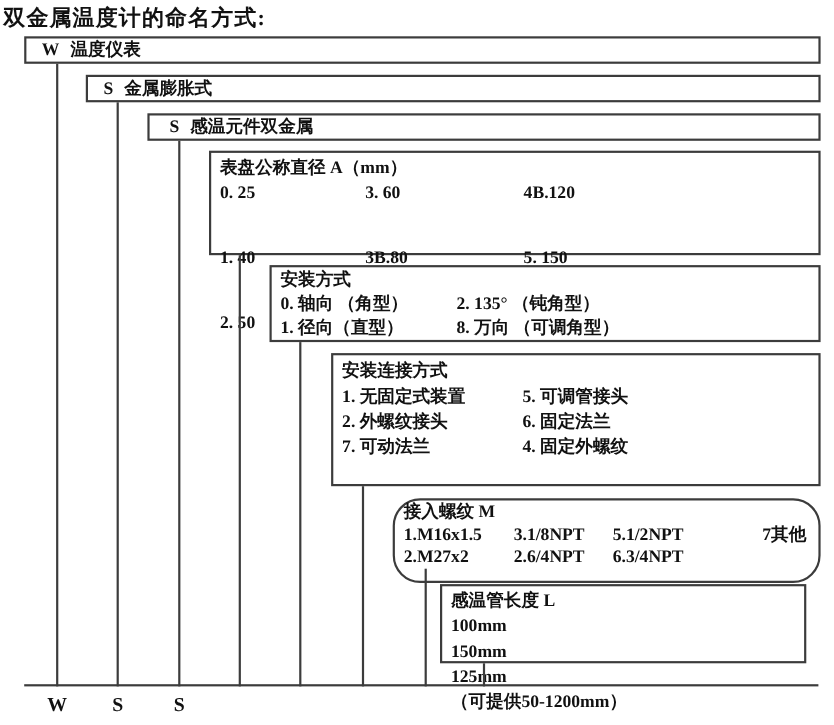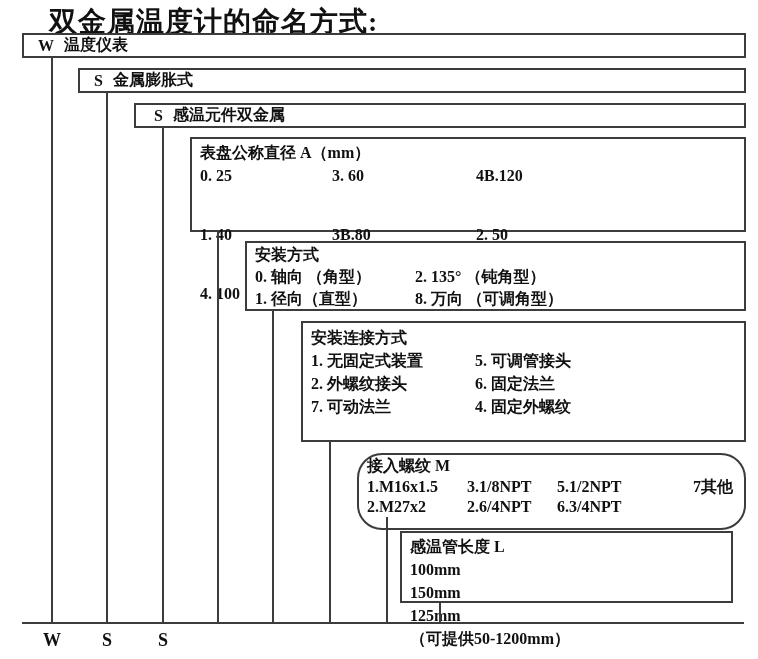--- a/index.html
+++ b/index.html
@@ -6,21 +6,21 @@
   .stage{
     position:relative;
     width:758px;height:659px;
     background:#ffffff;
     font-family:"Liberation Serif","DejaVu Serif",serif;
     color:#111;
     overflow:hidden;
   }
   .title{
     position:absolute;left:3px;top:3px;
-    font-size:28px;font-weight:bold;letter-spacing:1px;margin-left:46px;
+    font-size:20px;font-weight:bold;letter-spacing:1px;
   }
   .box{
     position:absolute;
     box-sizing:border-box;
     border:2px solid #3c3c3c;
     background:#ffffff;
     font-size:16px;font-weight:bold;
     white-space:nowrap;
   }
   
@@ -83,20 +83,21 @@
   </div>
 
   <div class="box b4">
     <div>表盘公称直径 A（mm）</div>
     <div class="grid g4">
       <span>0. 25</span>
       <span>3. 60</span>
       <span>4B.120</span>
       <span>1. 40</span>
       <span>3B.80</span>
+      <span>5. 150</span>
       <span>2. 50</span>
       <span>4. 100</span>
       <span></span>
     </div>
   </div>
 
   <div class="box b5">
     <div>安装方式</div>
     <div class="grid g5">
       <span>0. 轴向 （角型）</span>

